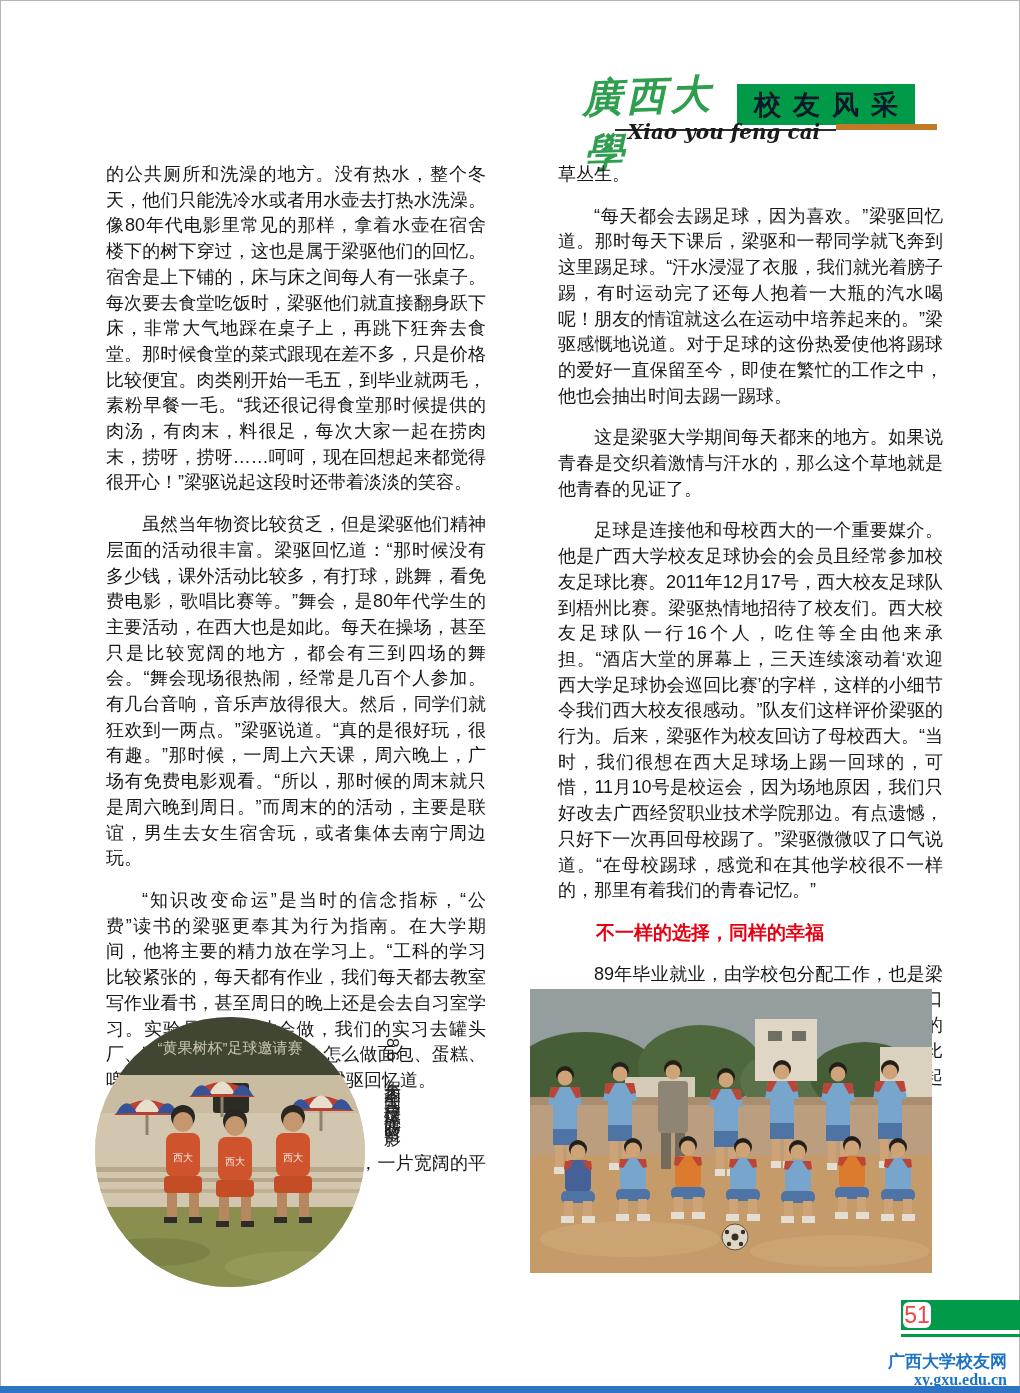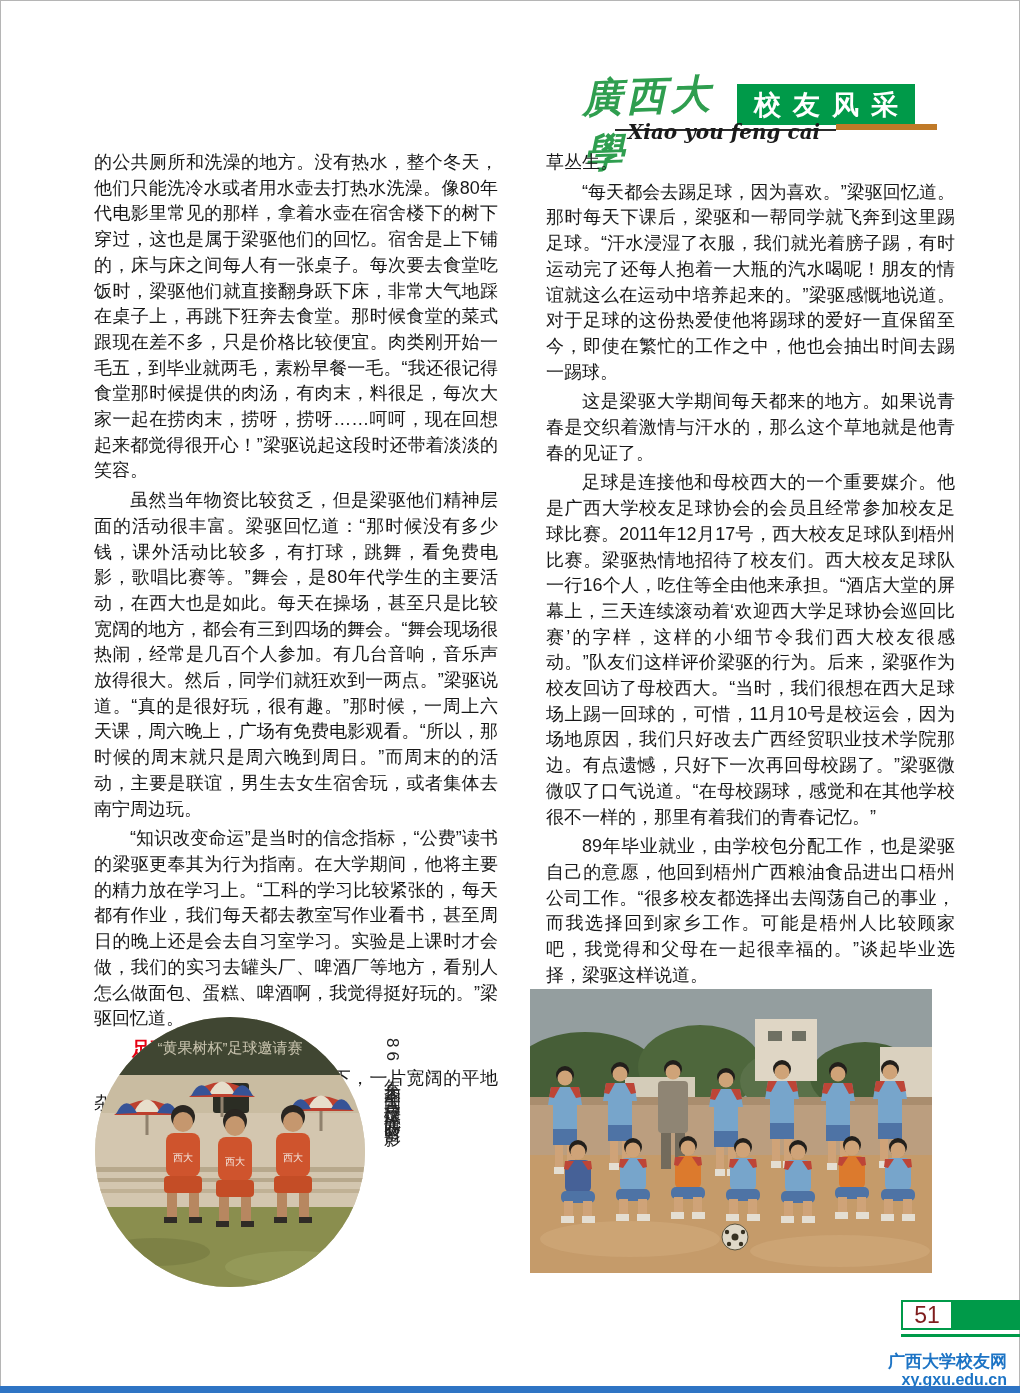--- a/index.html
+++ b/index.html
@@ -5,50 +5,50 @@
   html,body{margin:0;padding:0;background:#fff;}
   .page{position:relative;width:1020px;height:1393px;background:#ffffff;overflow:hidden;
         font-family:"Liberation Sans",sans-serif;color:#1a1a1a;}
   .page-border{position:absolute;left:0;top:0;right:0;bottom:0;border:1px solid #b5b5b5;pointer-events:none;}
 
   
   .logo-script{position:absolute;left:583px;top:68px;width:160px;
      font-family:"DejaVu Serif",serif;font-style:italic;font-weight:bold;
      font-size:40px;color:#2f9e4f;letter-spacing:4px;transform:rotate(-2deg);}
   .banner-box{position:absolute;left:737px;top:84px;width:178px;height:41px;background:#009a49;
-     color:#ffffff;font-weight:bold;font-size:27px;letter-spacing:12px;text-indent:12px;
+     color:#0f172a;font-weight:bold;font-size:27px;letter-spacing:12px;text-indent:12px;
      display:flex;align-items:center;justify-content:center;}
   .rule-dark{position:absolute;left:615px;top:129px;width:221px;height:2px;background:#2b2b2b;}
   .rule-orange{position:absolute;left:836px;top:124px;width:101px;height:6px;background:#c07a28;}
   .banner-sub{position:absolute;left:608px;top:120px;width:232px;text-align:center;
      font-family:"DejaVu Serif",serif;font-style:italic;font-weight:bold;font-size:20px;color:#1a1a1a;}
 
   
   .col{position:absolute;top:146px;font-size:18px;line-height:25.7px;text-align:justify;
        color:#171717;}
   .col-left{left:90px;width:412px;}
   .col-right{left:542px;width:417px;}
-  .col p{margin:4px;text-indent:2em;}
+  .col p{margin:16px;text-indent:2em;}
   .col p.noindent{text-indent:0;}
   .red-head{color:#e60012;font-weight:bold;font-size:19px;text-indent:2em;margin:0;}
 
   
   .circle-photo{position:absolute;left:95px;top:1017px;width:270px;height:270px;}
   .vertical-caption{position:absolute;left:381px;top:1038px;height:232px;
      writing-mode:vertical-rl;font-size:17px;letter-spacing:4px;color:#222;}
   .team-photo{position:absolute;left:530px;top:989px;width:402px;height:284px;}
   .team-caption{position:absolute;left:530px;top:1276px;width:402px;text-align:right;
      padding-right:58px;box-sizing:border-box;font-size:18px;color:#222;}
 
   
   .pageno-band{position:absolute;left:901px;top:1300px;width:119px;height:30px;background:#009a49;}
-  .pageno-box{position:absolute;left:903px;top:1302px;width:48px;height:26px;background:#fff;
-     display:flex;align-items:center;justify-content:center;font-size:23px;color:#7f1d1d;}
+  .pageno-box{position:absolute;left:903px;top:1302px;width:28px;height:26px;background:#fff;
+     display:flex;align-items:center;justify-content:center;font-size:23px;color:#ef4444;border-radius:6px;}
   .pageno-line{position:absolute;left:901px;top:1334px;width:119px;height:3px;background:#009a49;}
-  .site-block{position:absolute;right:13px;top:1353px;text-align:right;color:#1d74c5;line-height:18px;}
+  .site-block{position:absolute;right:13px;top:1353px;text-align:right;color:#1d74c5;line-height:18px;font-family:Liberation Serif, serif;}
   .site-name{font-size:17px;font-weight:bold;}
   .site-url{font-size:16px;font-weight:bold;}
   .bottom-bar{position:absolute;left:0;top:1386px;width:1020px;height:7px;background:#2e74c4;}
 </style>
 </head>
 <body>
 
 <div class="page">
   <div class="page-border"></div>
 
@@ -64,20 +64,21 @@
     <p>“知识改变命运”是当时的信念指标，“公费”读书的梁驱更奉其为行为指南。在大学期间，他将主要的精力放在学习上。“工科的学习比较紧张的，每天都有作业，我们每天都去教室写作业看书，甚至周日的晚上还是会去自习室学习。实验是上课时才会做，我们的实习去罐头厂、啤酒厂等地方，看别人怎么做面包、蛋糕、啤酒啊，我觉得挺好玩的。”梁驱回忆道。</p>
     <p class="red-head">足球情缘</p>
     <p>周围绿树环绕，蓝天白云下，一片宽阔的平地杂</p>
   </div>
 
   <div class="col col-right">
     <p class="noindent">草丛生。</p>
     <p>“每天都会去踢足球，因为喜欢。”梁驱回忆道。那时每天下课后，梁驱和一帮同学就飞奔到这里踢足球。“汗水浸湿了衣服，我们就光着膀子踢，有时运动完了还每人抱着一大瓶的汽水喝呢！朋友的情谊就这么在运动中培养起来的。”梁驱感慨地说道。对于足球的这份热爱使他将踢球的爱好一直保留至今，即使在繁忙的工作之中，他也会抽出时间去踢一踢球。</p>
     <p>这是梁驱大学期间每天都来的地方。如果说青春是交织着激情与汗水的，那么这个草地就是他青春的见证了。</p>
     <p>足球是连接他和母校西大的一个重要媒介。他是广西大学校友足球协会的会员且经常参加校友足球比赛。2011年12月17号，西大校友足球队到梧州比赛。梁驱热情地招待了校友们。西大校友足球队一行16个人，吃住等全由他来承担。“酒店大堂的屏幕上，三天连续滚动着‘欢迎西大学足球协会巡回比赛’的字样，这样的小细节令我们西大校友很感动。”队友们这样评价梁驱的行为。后来，梁驱作为校友回访了母校西大。“当时，我们很想在西大足球场上踢一回球的，可惜，11月10号是校运会，因为场地原因，我们只好改去广西经贸职业技术学院那边。有点遗憾，只好下一次再回母校踢了。”梁驱微微叹了口气说道。“在母校踢球，感觉和在其他学校很不一样的，那里有着我们的青春记忆。”</p>
+    <p class="red-head">不一样的选择，同样的幸福</p>
     <p>89年毕业就业，由学校包分配工作，也是梁驱自己的意愿，他回到梧州广西粮油食品进出口梧州公司工作。“很多校友都选择出去闯荡自己的事业，而我选择回到家乡工作。可能是梧州人比较顾家吧，我觉得和父母在一起很幸福的。”谈起毕业选择，梁驱这样说道。</p>
   </div>
 
   <svg class="circle-photo" viewBox="0 0 270 270">
     <defs>
       <clipPath id="cclip">
           <circle cx="135" cy="135" r="135"></circle>
         </clipPath>
       <g id="oplayer">
         <circle cx="0" cy="-2" r="12" fill="#1c1c1c"></circle>

